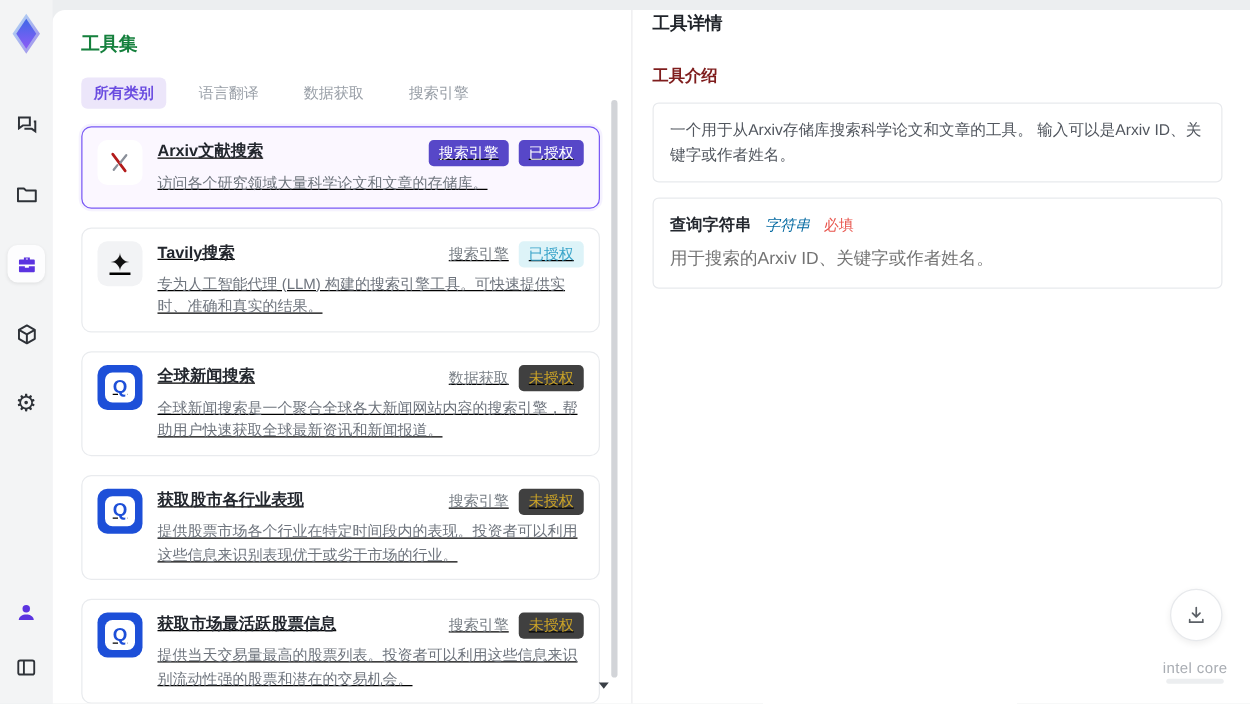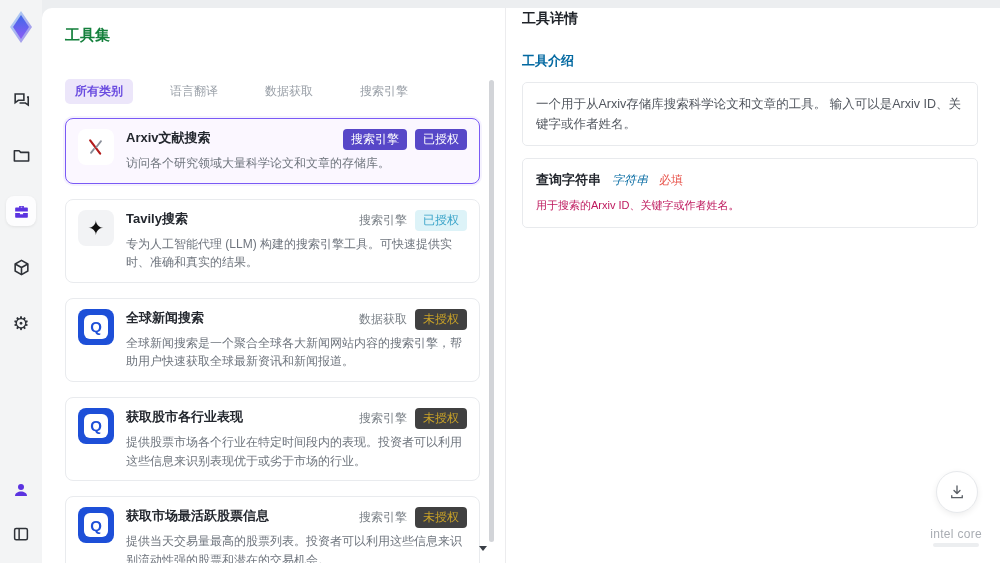--- a/index.html
+++ b/index.html
@@ -20,25 +20,25 @@
   .sidebar-bottom { position:absolute; bottom:14px; left:0; width:42px;
     display:flex; flex-direction:column; gap:14px; align-items:center; }
 
   
   .main { flex:1; background:#ffffff; margin-top:8px; border-top-left-radius:10px;
     display:flex; height:555px; overflow:hidden; }
 
   
   .list-panel { width:463px; flex-shrink:0; padding:18px 0 0 23px; position:relative; }
   .panel-title { font-size:15px; font-weight:bold; color:#15803d; }
-  .tabs { display:flex; gap:27px; margin-top:34px; }
+  .tabs { display:flex; gap:16px; margin-top:17px; }
   .tab { font-size:12px; color:#9aa0a8; padding:4px 10px; border-radius:5px; cursor:pointer; white-space:nowrap; }
   .tab.active { background:#ece6fa; color:#6a4ce0; font-weight:bold; }
 
-  .cards { margin-top:14px; width:415px; display:flex; flex-direction:column; gap:15px; }
+  .cards { margin-top:14px; width:415px; display:flex; flex-direction:column; gap:15px;text-decoration:underline; }
   .card { border:1px solid #e9ebee; border-radius:8px; background:#fff; padding:10px 12px;
     display:flex; gap:12px; cursor:pointer; }
   .card.selected { border:1.5px solid #7a5af5; background:#fbf7ff; box-shadow:0 0 0 2px rgba(122,90,245,.08); }
   .tool-icon { width:36px; height:36px; border-radius:8px; flex-shrink:0;
     display:flex; align-items:center; justify-content:center; }
   .tool-icon.arxiv { background:#ffffff; }
   .tool-icon.tavily { background:#f2f3f5; color:#111; font-size:20px; }
   .tool-icon.qblue { background:#1d4fd8; }
   .qinner { width:24px; height:24px; background:#fff; border-radius:6px; color:#1d4fd8;
     font-weight:bold; font-size:15px; display:flex; align-items:center; justify-content:center; }
@@ -54,29 +54,29 @@
   .tool-desc { margin-top:4px; font-size:12px; color:#6f757e; line-height:1.55; }
 
   .scrollbar { position:absolute; right:11px; top:72px; width:5px; height:462px;
     background:#d2d4d8; border-radius:3px; }
   .scroll-down { position:absolute; right:18px; bottom:12px; width:0; height:0;
     border-left:4px solid transparent; border-right:4px solid transparent; border-top:5px solid #3a3f46; }
 
   
   .detail-panel { flex:1; border-left:1px solid #ececee; padding:2px 22px 0 16px; }
   .detail-title { font-size:14px; font-weight:bold; color:#1f2329; }
-  .section-head { font-size:13px; font-weight:bold; color:#0369a1; margin-top:24px; }
+  .section-head { font-size:13px; font-weight:bold; color:#7f1d1d; margin-top:24px; }
   .info-box { margin-top:12px; border:1px solid #e8eaed; border-radius:5px; padding:11px 13px;
     font-size:12.5px; color:#51565e; line-height:1.6; }
   .param-box { margin-top:12px; border:1px solid #e8eaed; border-radius:5px; padding:12px 13px 14px; }
   .param-head { display:flex; align-items:baseline; gap:11px; }
   .param-name { font-size:13px; font-weight:bold; color:#23272e; }
   .param-type { font-size:12px; color:#0369a1;font-style:italic; }
   .param-required { font-size:12px; color:#e8554d; }
-  .param-desc { margin-top:9px; font-size:11px; color:#be185d; }
+  .param-desc { margin-top:9px; font-size:14px; color:#737373; }
 
   
   .fab { position:absolute; right:22px; bottom:50px; width:42px; height:42px; border-radius:50%;
     background:#fff; border:1px solid #e7e9ec; box-shadow:0 2px 6px rgba(0,0,0,.07);
     display:flex; align-items:center; justify-content:center; cursor:pointer; }
   .brand { position:absolute; right:18px; bottom:16px; text-align:center;
     color:#a9adb3; font-size:12px; letter-spacing:.3px; }
   .brand .sub { display:block; height:4px; width:46px; margin:2px auto 0;
     background:#eceef0; border-radius:2px; }
   svg { display:block; }

